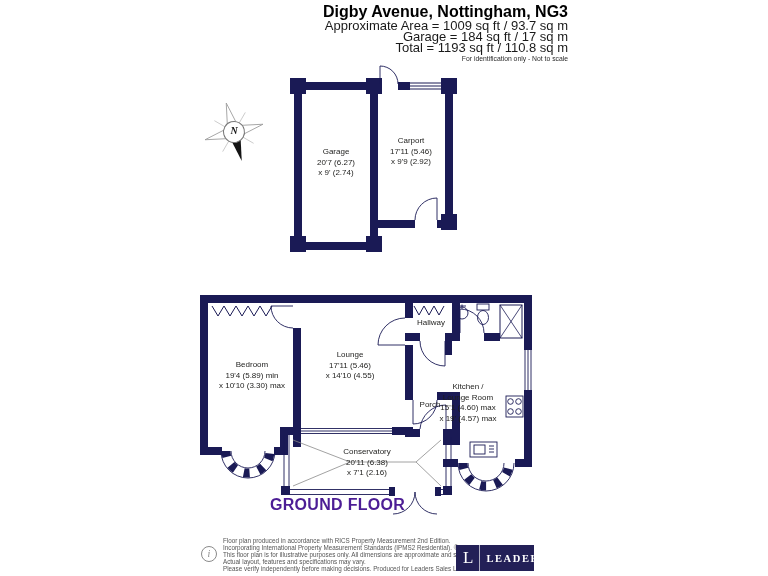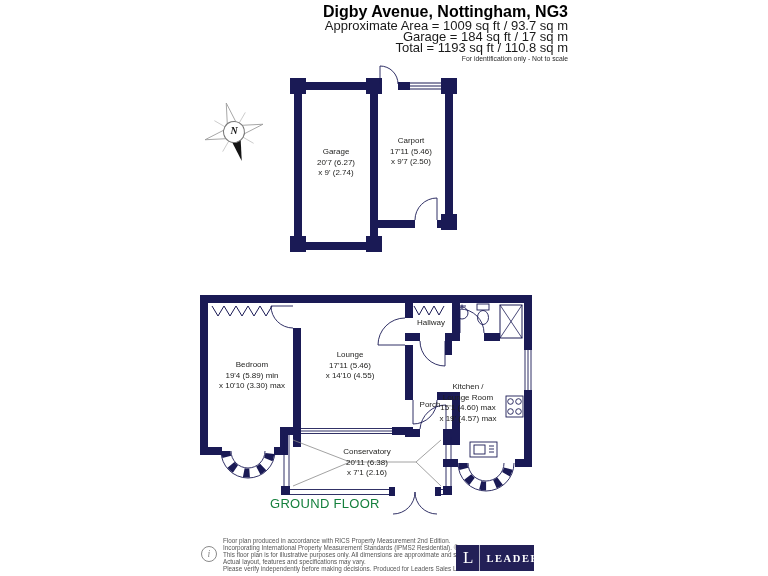--- a/index.html
+++ b/index.html
@@ -8,21 +8,21 @@
     font-family:"Liberation Sans",sans-serif;color:#1d1d1b;
   }
   
   .header{position:absolute;top:2px;left:100px;width:468px;text-align:right;}
   .title{font-size:16px;font-weight:bold;color:#000;line-height:19px;}
   .area-line{font-size:13px;line-height:10.8px;color:#1a1a1a;}
   .small-note{font-size:6.8px;color:#2a2a2a;margin-top:2px;}
   
   .room-label{position:absolute;text-align:center;font-size:8px;line-height:10.5px;color:#1d1d1b;}
   .room-label span{display:block;}
-  .floor-caption{position:absolute;left:270px;top:496px;font-size:13px;font-weight:400;letter-spacing:.3px;color:#15803d;}
+  .floor-caption{position:absolute;left:270px;top:496px;font-size:16px;font-weight:700;letter-spacing:.3px;color:#4c1d95;}
   
   .compass-n{position:absolute;left:227px;top:125px;width:14px;text-align:center;
     font-family:"Liberation Serif",serif;font-style:italic;font-weight:bold;font-size:10px;color:#111;}
   
   .footer-text{position:absolute;left:223px;top:537px;width:350px;font-size:6.3px;line-height:7px;color:#555;}
   .footer-text span{display:block;}
   .info-badge{position:absolute;left:201px;top:546px;width:14px;height:14px;border:1px solid #8a8a8a;border-radius:50%;
     text-align:center;font-family:"Liberation Serif",serif;font-style:italic;font-size:10px;line-height:14px;color:#8a8a8a;}
   .logo{position:absolute;left:456px;top:545px;width:78px;height:26px;background:#232057;display:flex;align-items:center;color:#fff;}
   .logo-l{font-family:"Liberation Serif",serif;font-size:17px;line-height:26px;padding:0 6px 0 7px;border-right:1px solid rgba(255,255,255,.65);}
@@ -183,21 +183,21 @@
 <div class="compass-n">N</div>
 
 <div class="room-label" style="left:281px;top:147px;width:110px;">
   <span>Garage</span>
   <span>20'7 (6.27)</span>
   <span>x 9' (2.74)</span>
 </div>
 <div class="room-label" style="left:356px;top:136px;width:110px;">
   <span>Carport</span>
   <span>17'11 (5.46)</span>
-  <span>x 9'7 (2.50)</span>
+  <span>x 9'9 (2.92)</span>
 </div>
 <div class="room-label" style="left:197px;top:360px;width:110px;">
   <span>Bedroom</span>
   <span>19'4 (5.89) min</span>
   <span>x 10'10 (3.30) max</span>
 </div>
 <div class="room-label" style="left:295px;top:350px;width:110px;">
   <span>Lounge</span>
   <span>17'11 (5.46)</span>
   <span>x 14'10 (4.55)</span>

